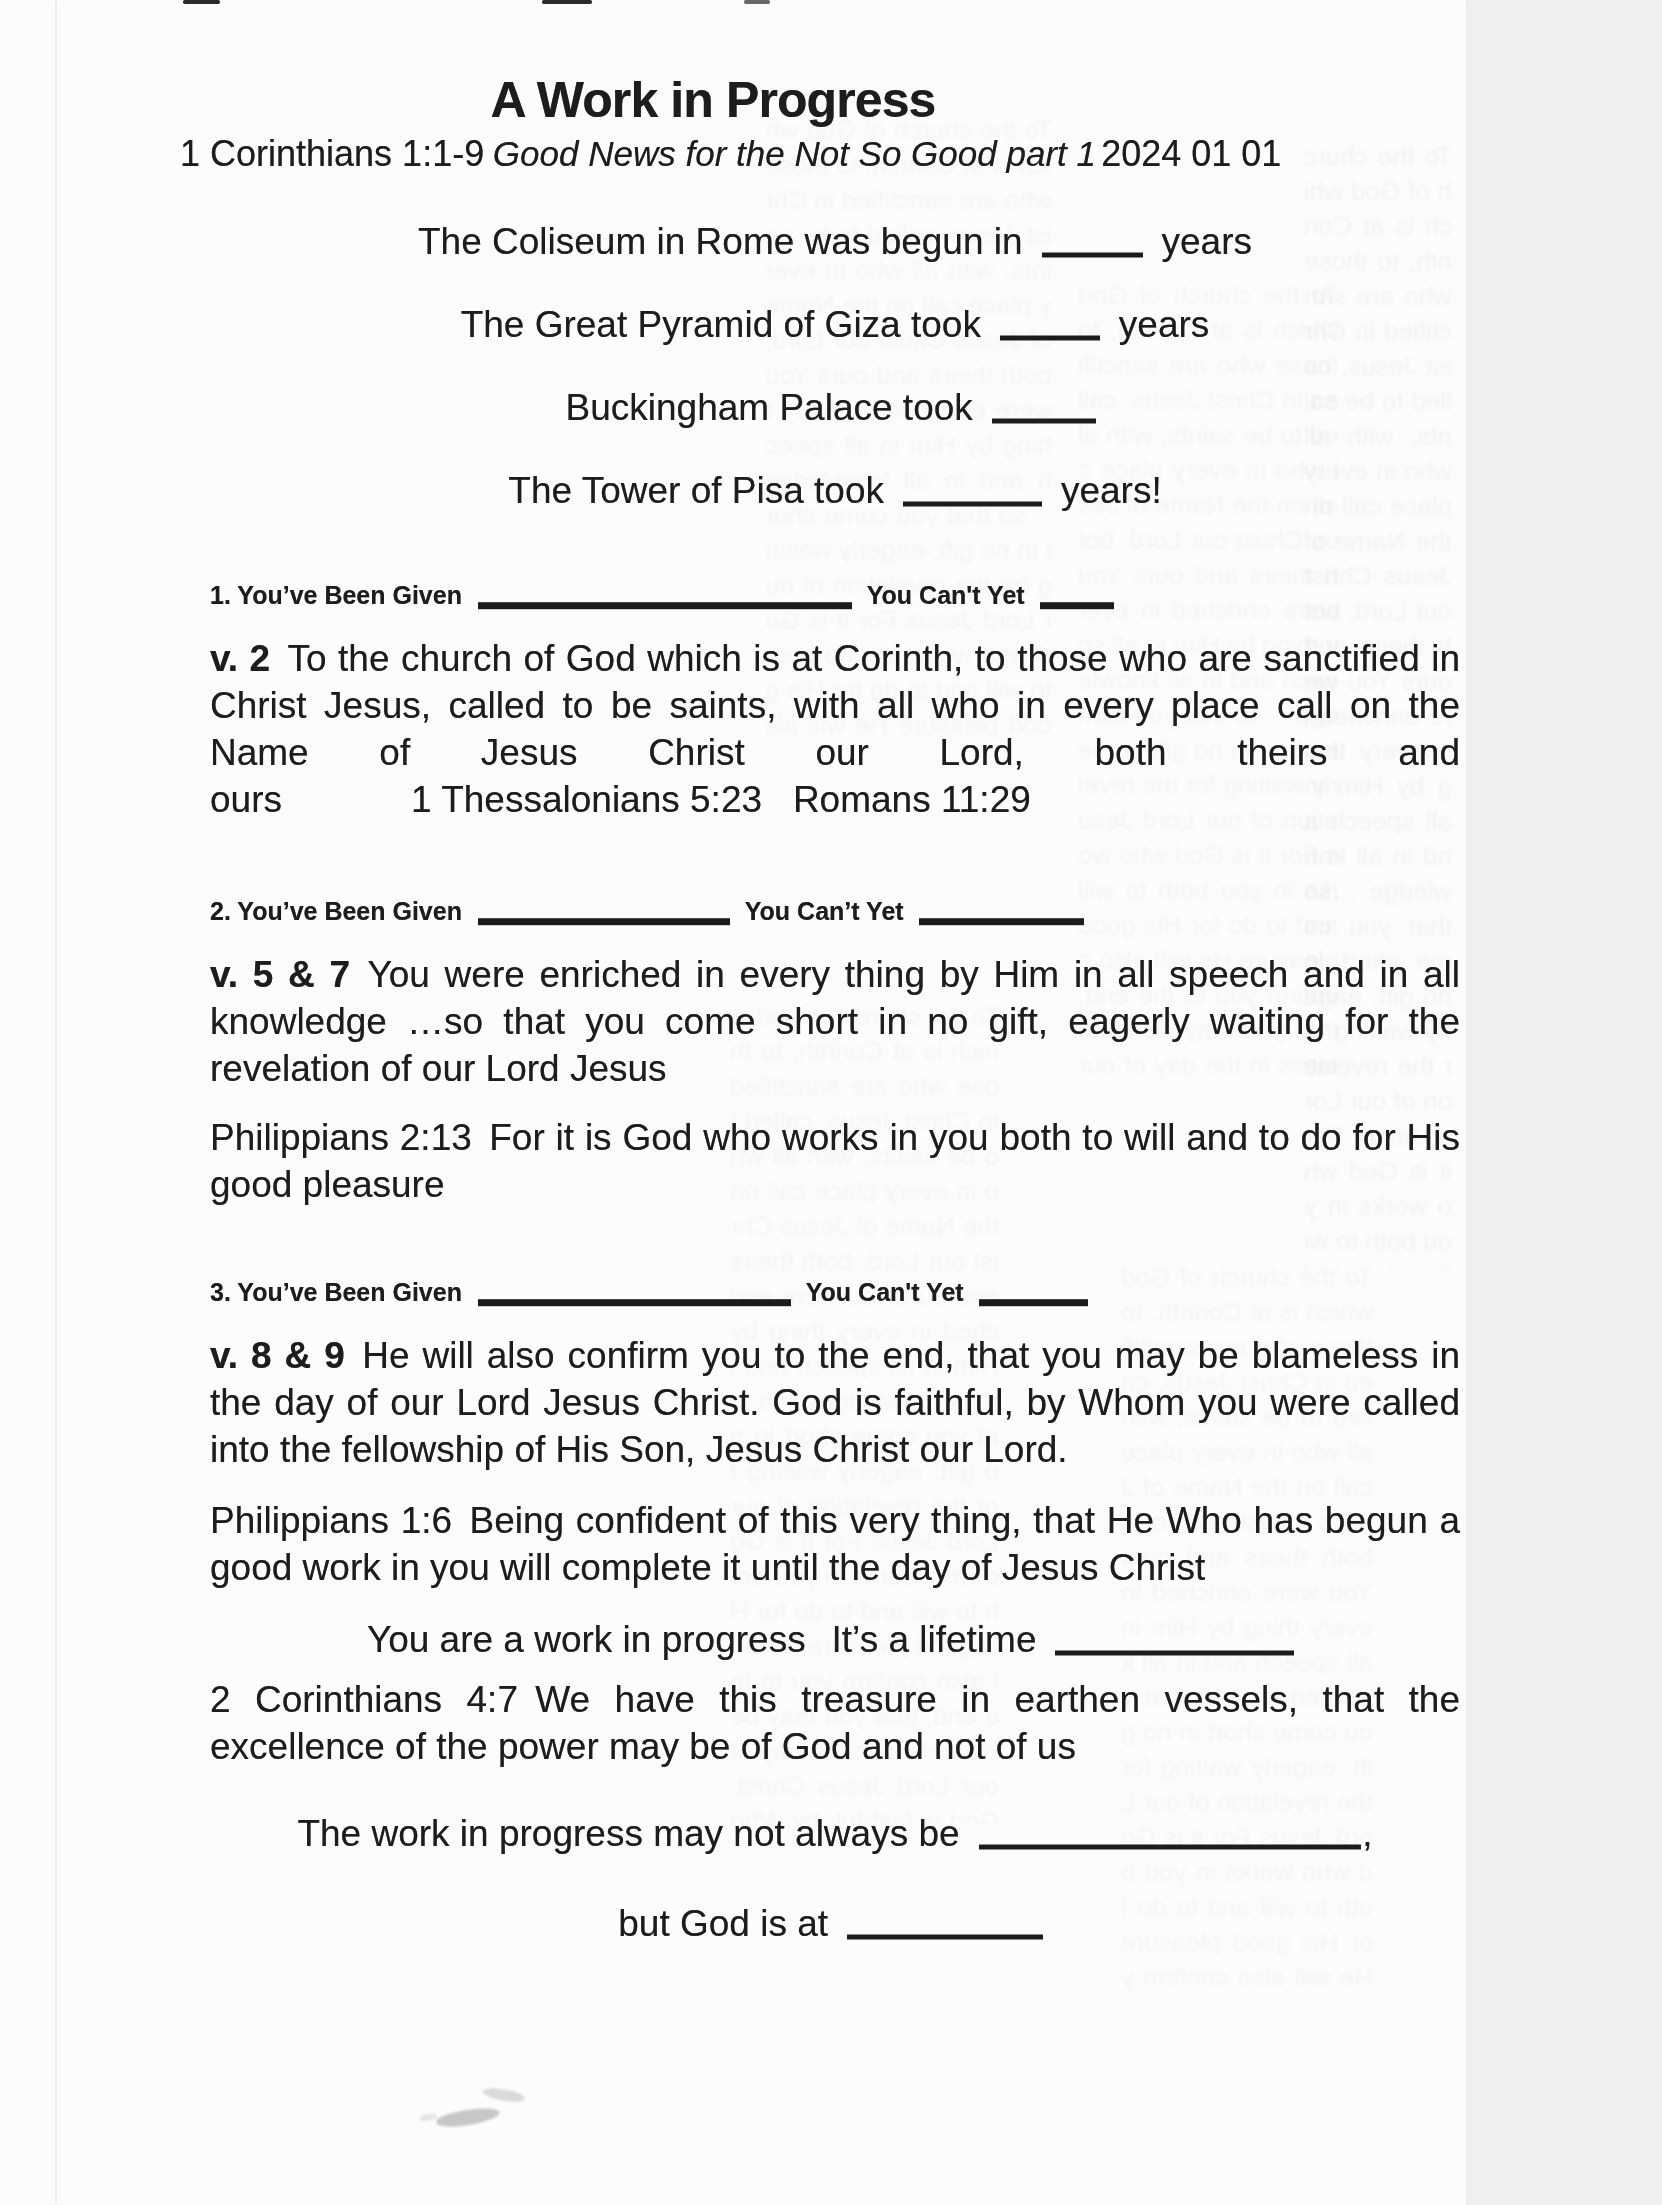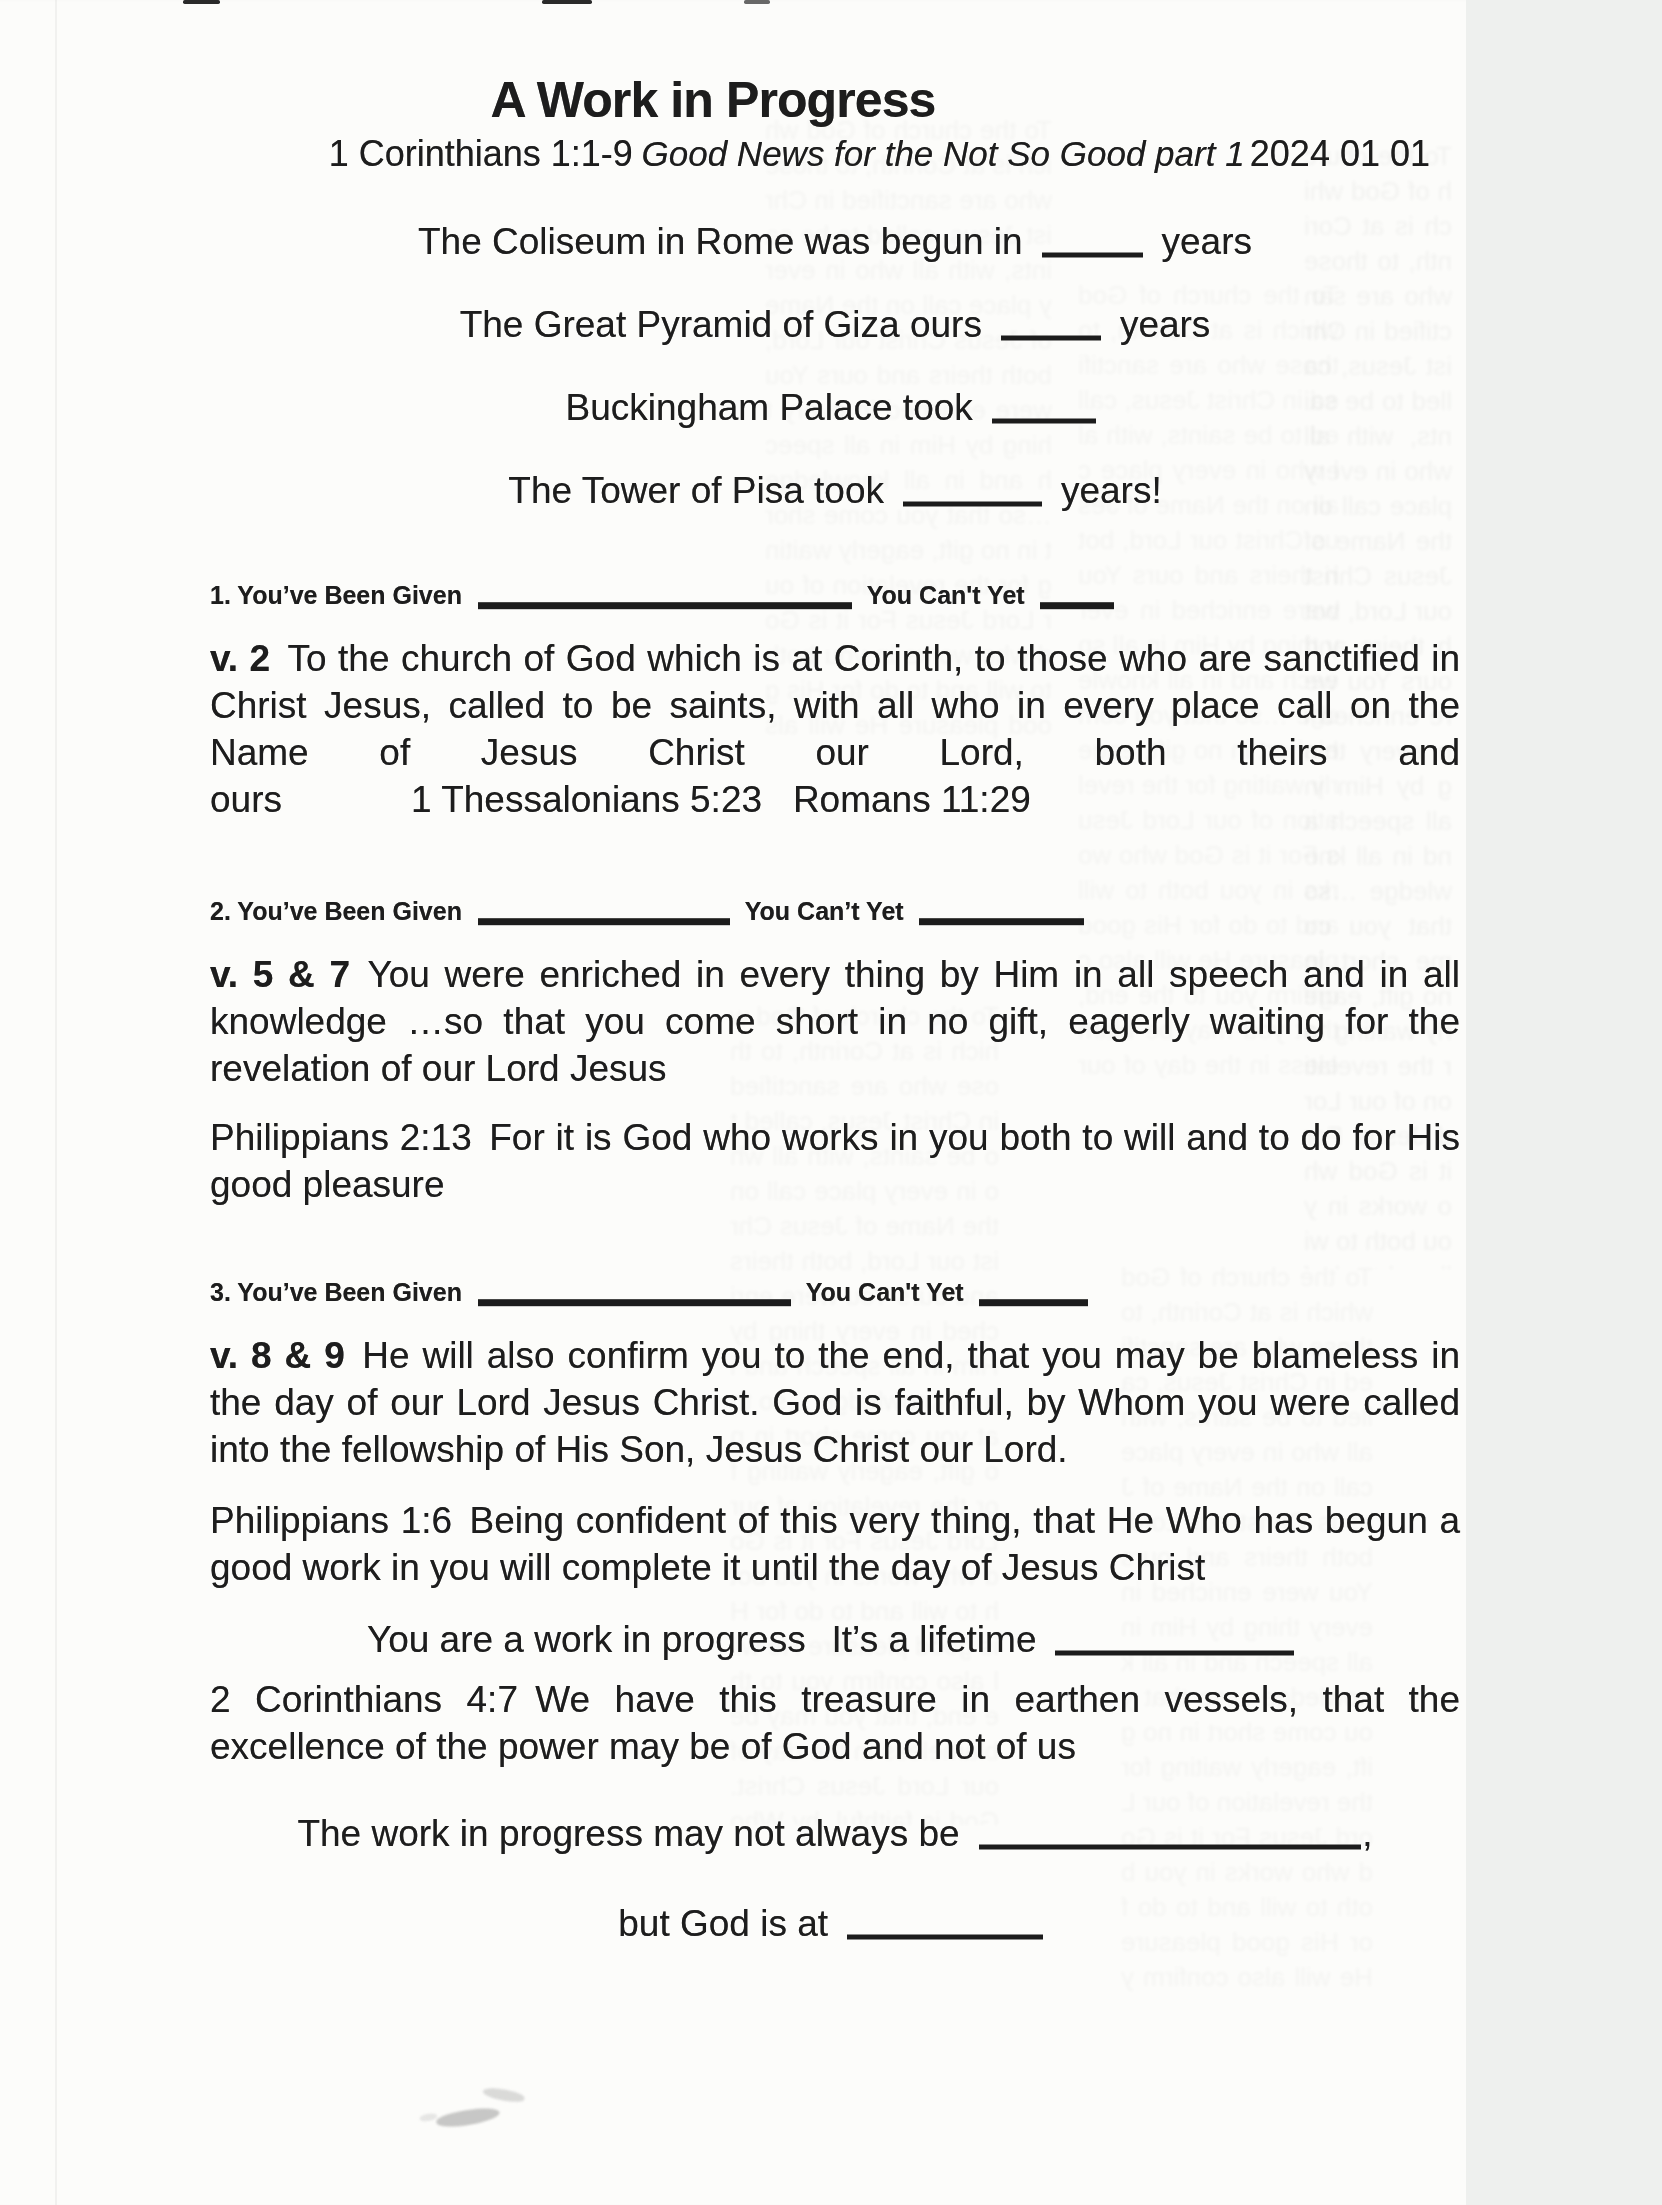--- a/index.html
+++ b/index.html
@@ -58,21 +58,21 @@
     position:absolute;left:0;top:0;z-index:2;
     padding:73px 202px 0 210px;width:1250px;
     font-size:37px;line-height:47px;
     text-shadow:0 0 0.4px rgba(20,20,20,0.6);
   }
   .doc-title{
     font-size:50px;line-height:54px;font-weight:bold;letter-spacing:-0.9px;
     text-align:center;transform:translateX(-122px);white-space:nowrap;
   }
   .doc-subtitle{
-    margin-top:3.5px;font-size:36px;line-height:45px;text-align:right;
+    margin-top:3.5px;font-size:36px;line-height:45px;text-align:left;
     transform:translateX(-30px);white-space:nowrap;
   }
   .doc-subtitle .series{font-style:italic;font-size:35px;padding:0 5.2px 0 8.7px;}
   .fill-line{text-align:center;line-height:45px;white-space:nowrap;}
   .fl-1{margin-top:43px;}
   .fl-n{margin-top:38px;}
   .blank{
     display:inline-block;height:8.7px;border-bottom:5.2px solid #1c1c1c;
     transform:translateY(3.5px);margin:0 8.7px;
   }
@@ -116,21 +116,21 @@
     <div class="doc-subtitle">
       <span>1 Corinthians 1:1-9</span><span class="series">Good News for the Not So Good part 1</span><span>2024 01 01</span>
     </div>
 
     <div class="fill-line fl-1">
       <span>The Coliseum in Rome was begun in</span>
       <span class="blank" style="width:101px"></span>
       <span>years</span>
     </div>
     <div class="fill-line fl-n">
-      <span>The Great Pyramid of Giza ours</span>
+      <span>The Great Pyramid of Giza took</span>
       <span class="blank" style="width:100px"></span>
       <span>years</span>
     </div>
     <div class="fill-line fl-n">
       <span>Buckingham Palace took</span>
       <span class="blank" style="width:104px"></span>
       <span></span>
     </div>
     <div class="fill-line fl-n">
       <span>The Tower of Pisa took</span>

